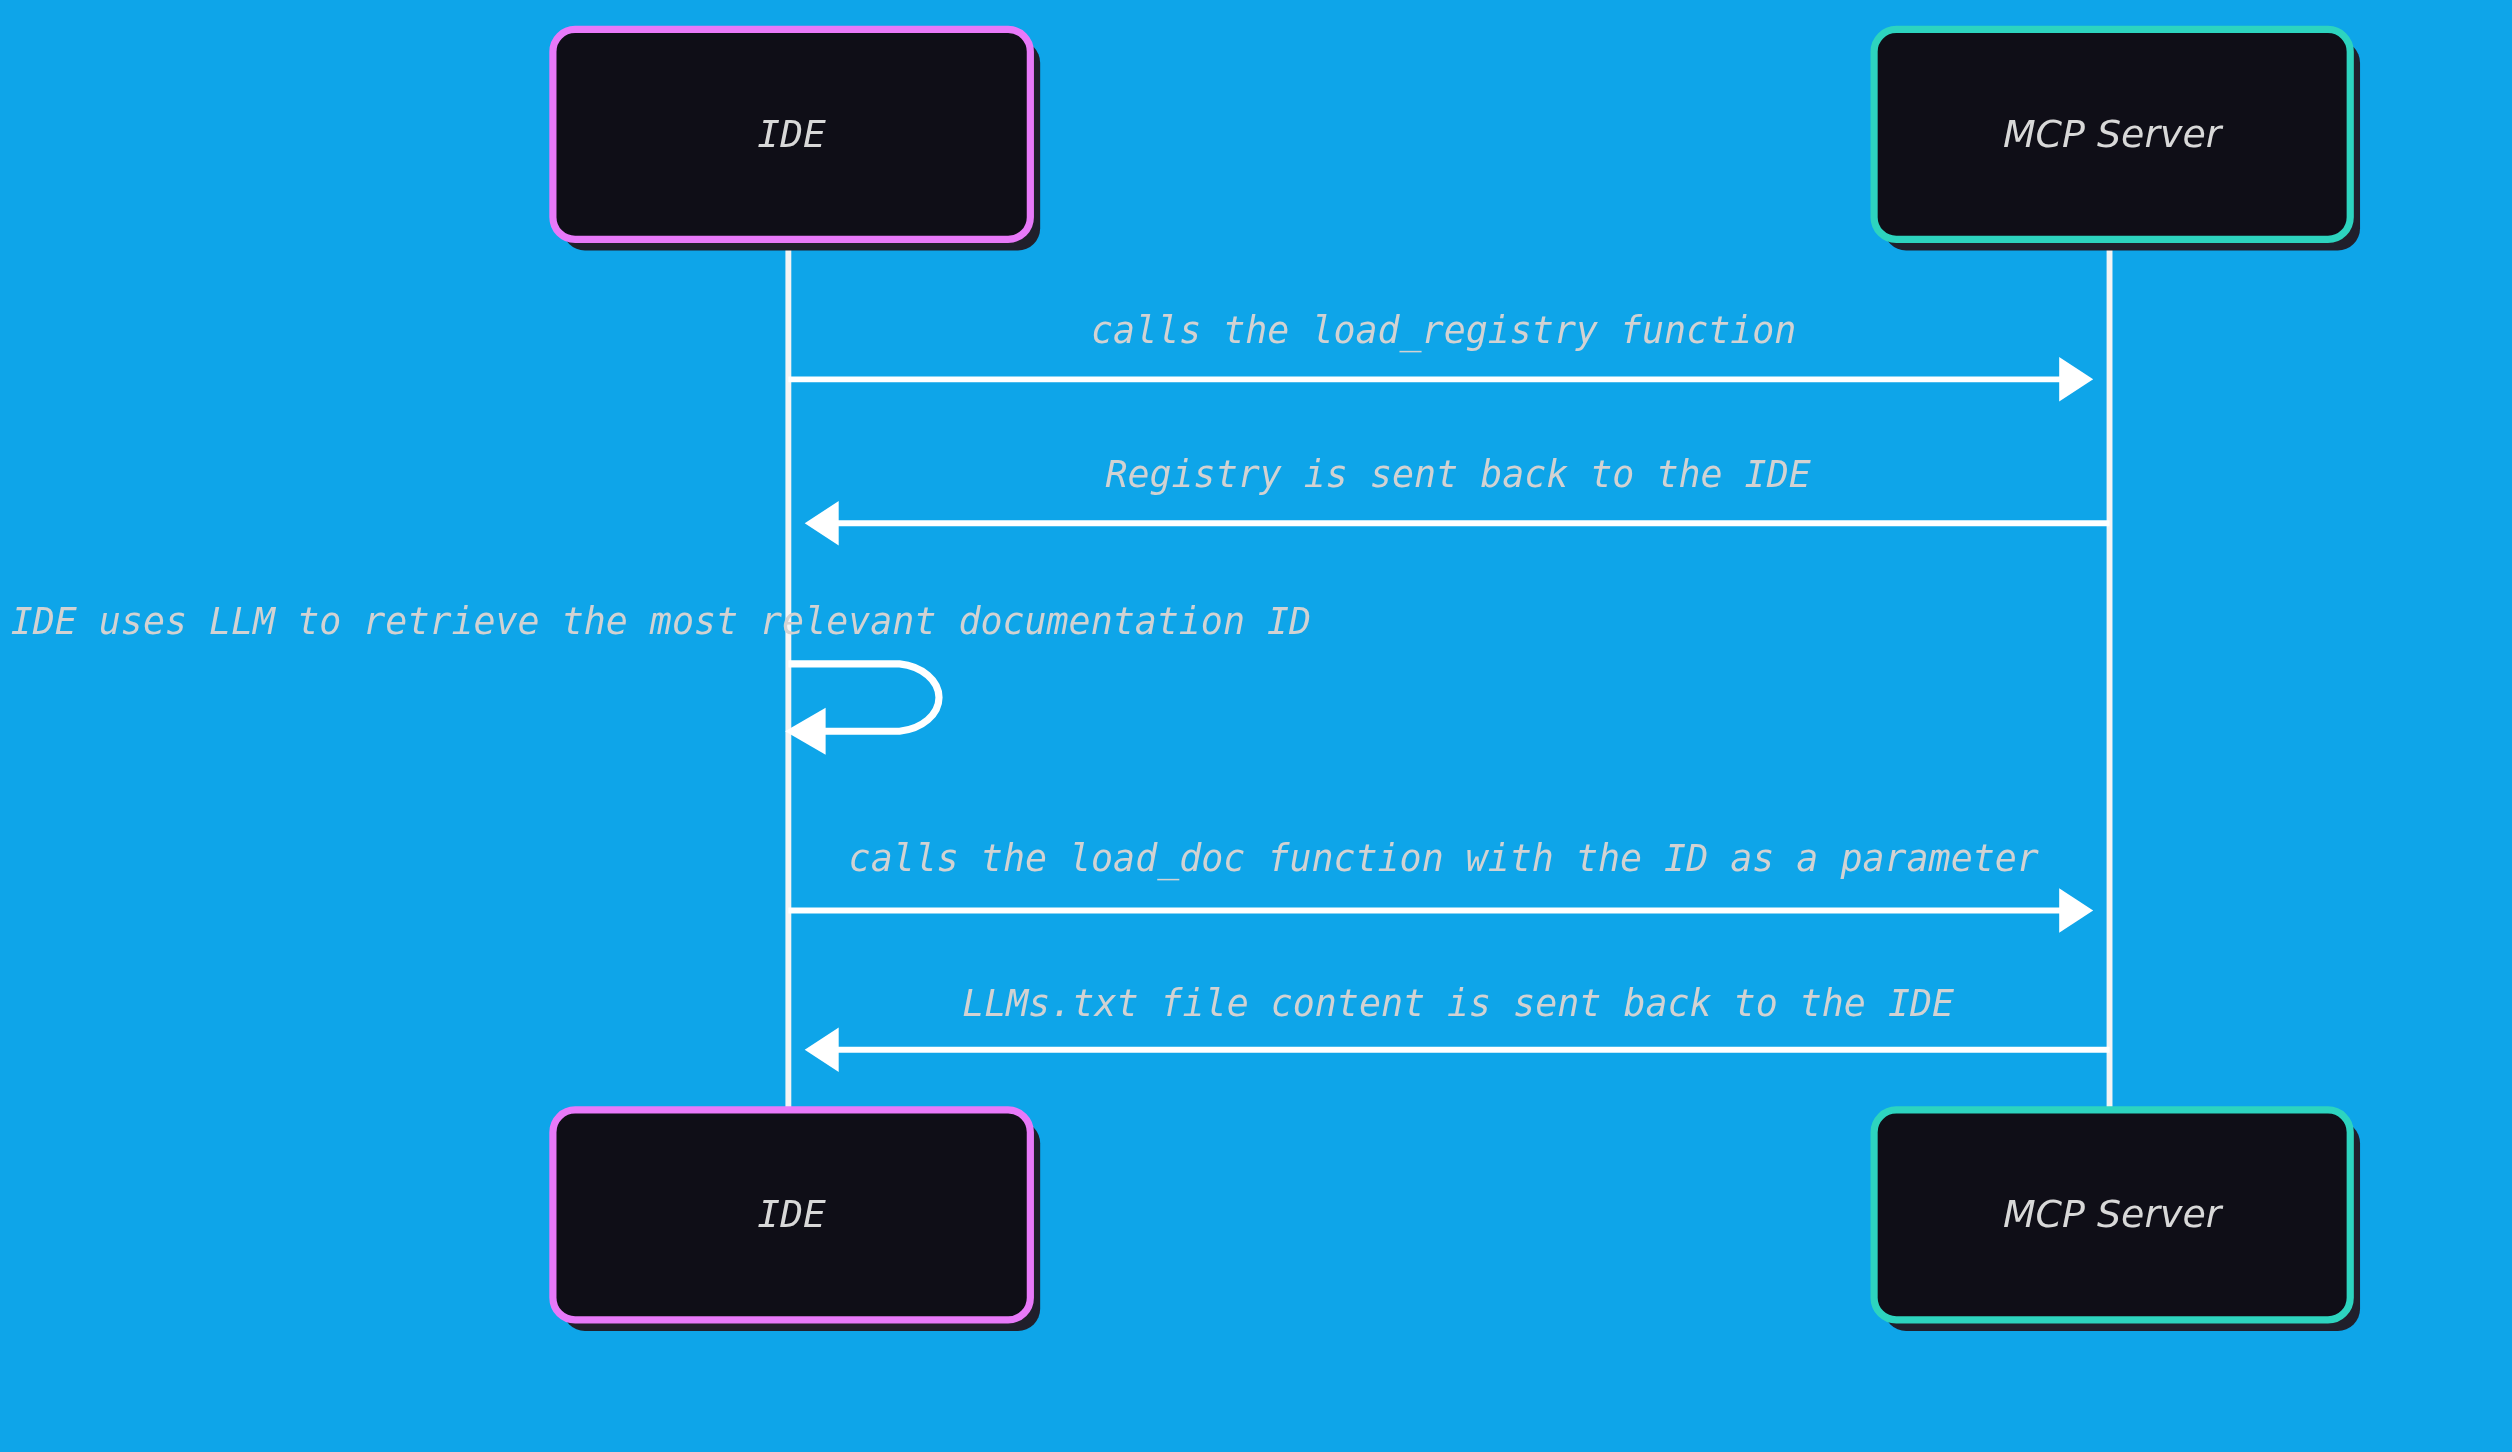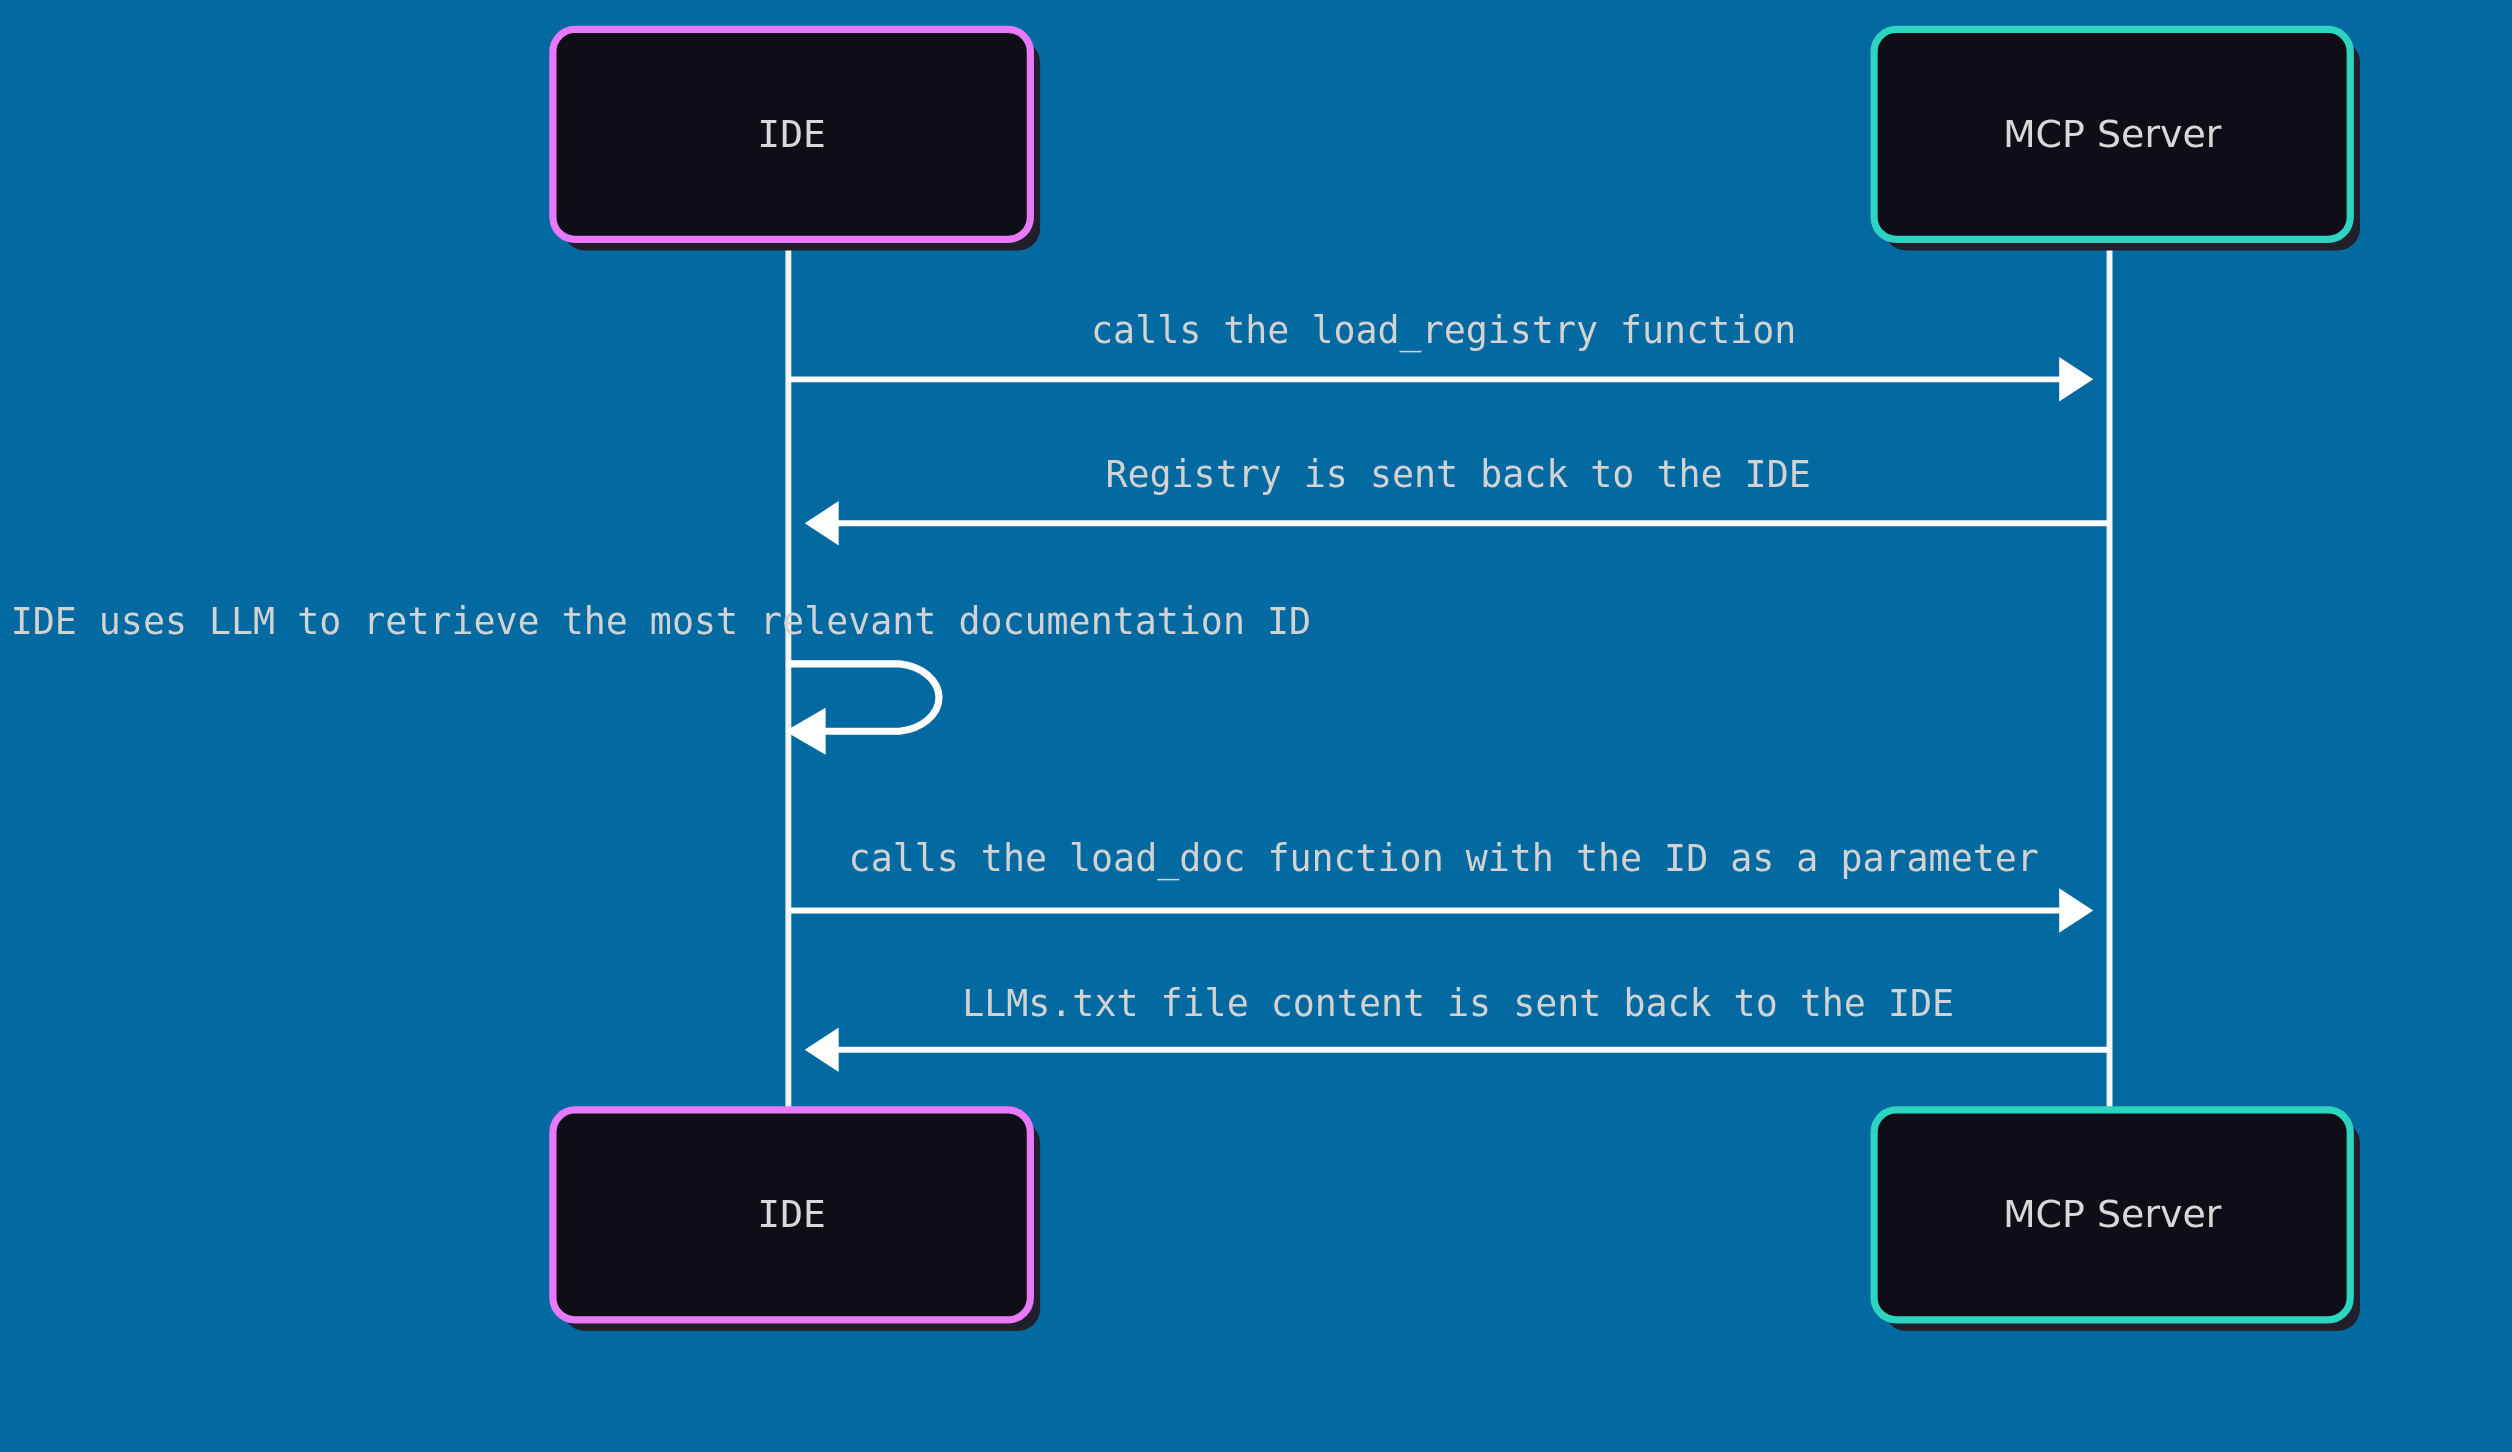--- a/index.html
+++ b/index.html
@@ -5,23 +5,24 @@
 <style>
   html, body {
     margin: 0;
     padding: 0;
     background: #15141f;
   }
   #canvas {
     position: relative;
     width: 2512px;
     height: 1452px;
-    background: #0369a1;
+    background: #0ea5e9;
     overflow: hidden;
     font-family: "DejaVu Sans", sans-serif;
+    font-style: italic;
   }
   #diagram-svg {
     position: absolute;
     left: 0;
     top: 0;
     width: 2512px;
     height: 1452px;
     display: block;
   }
   .actor-label {

